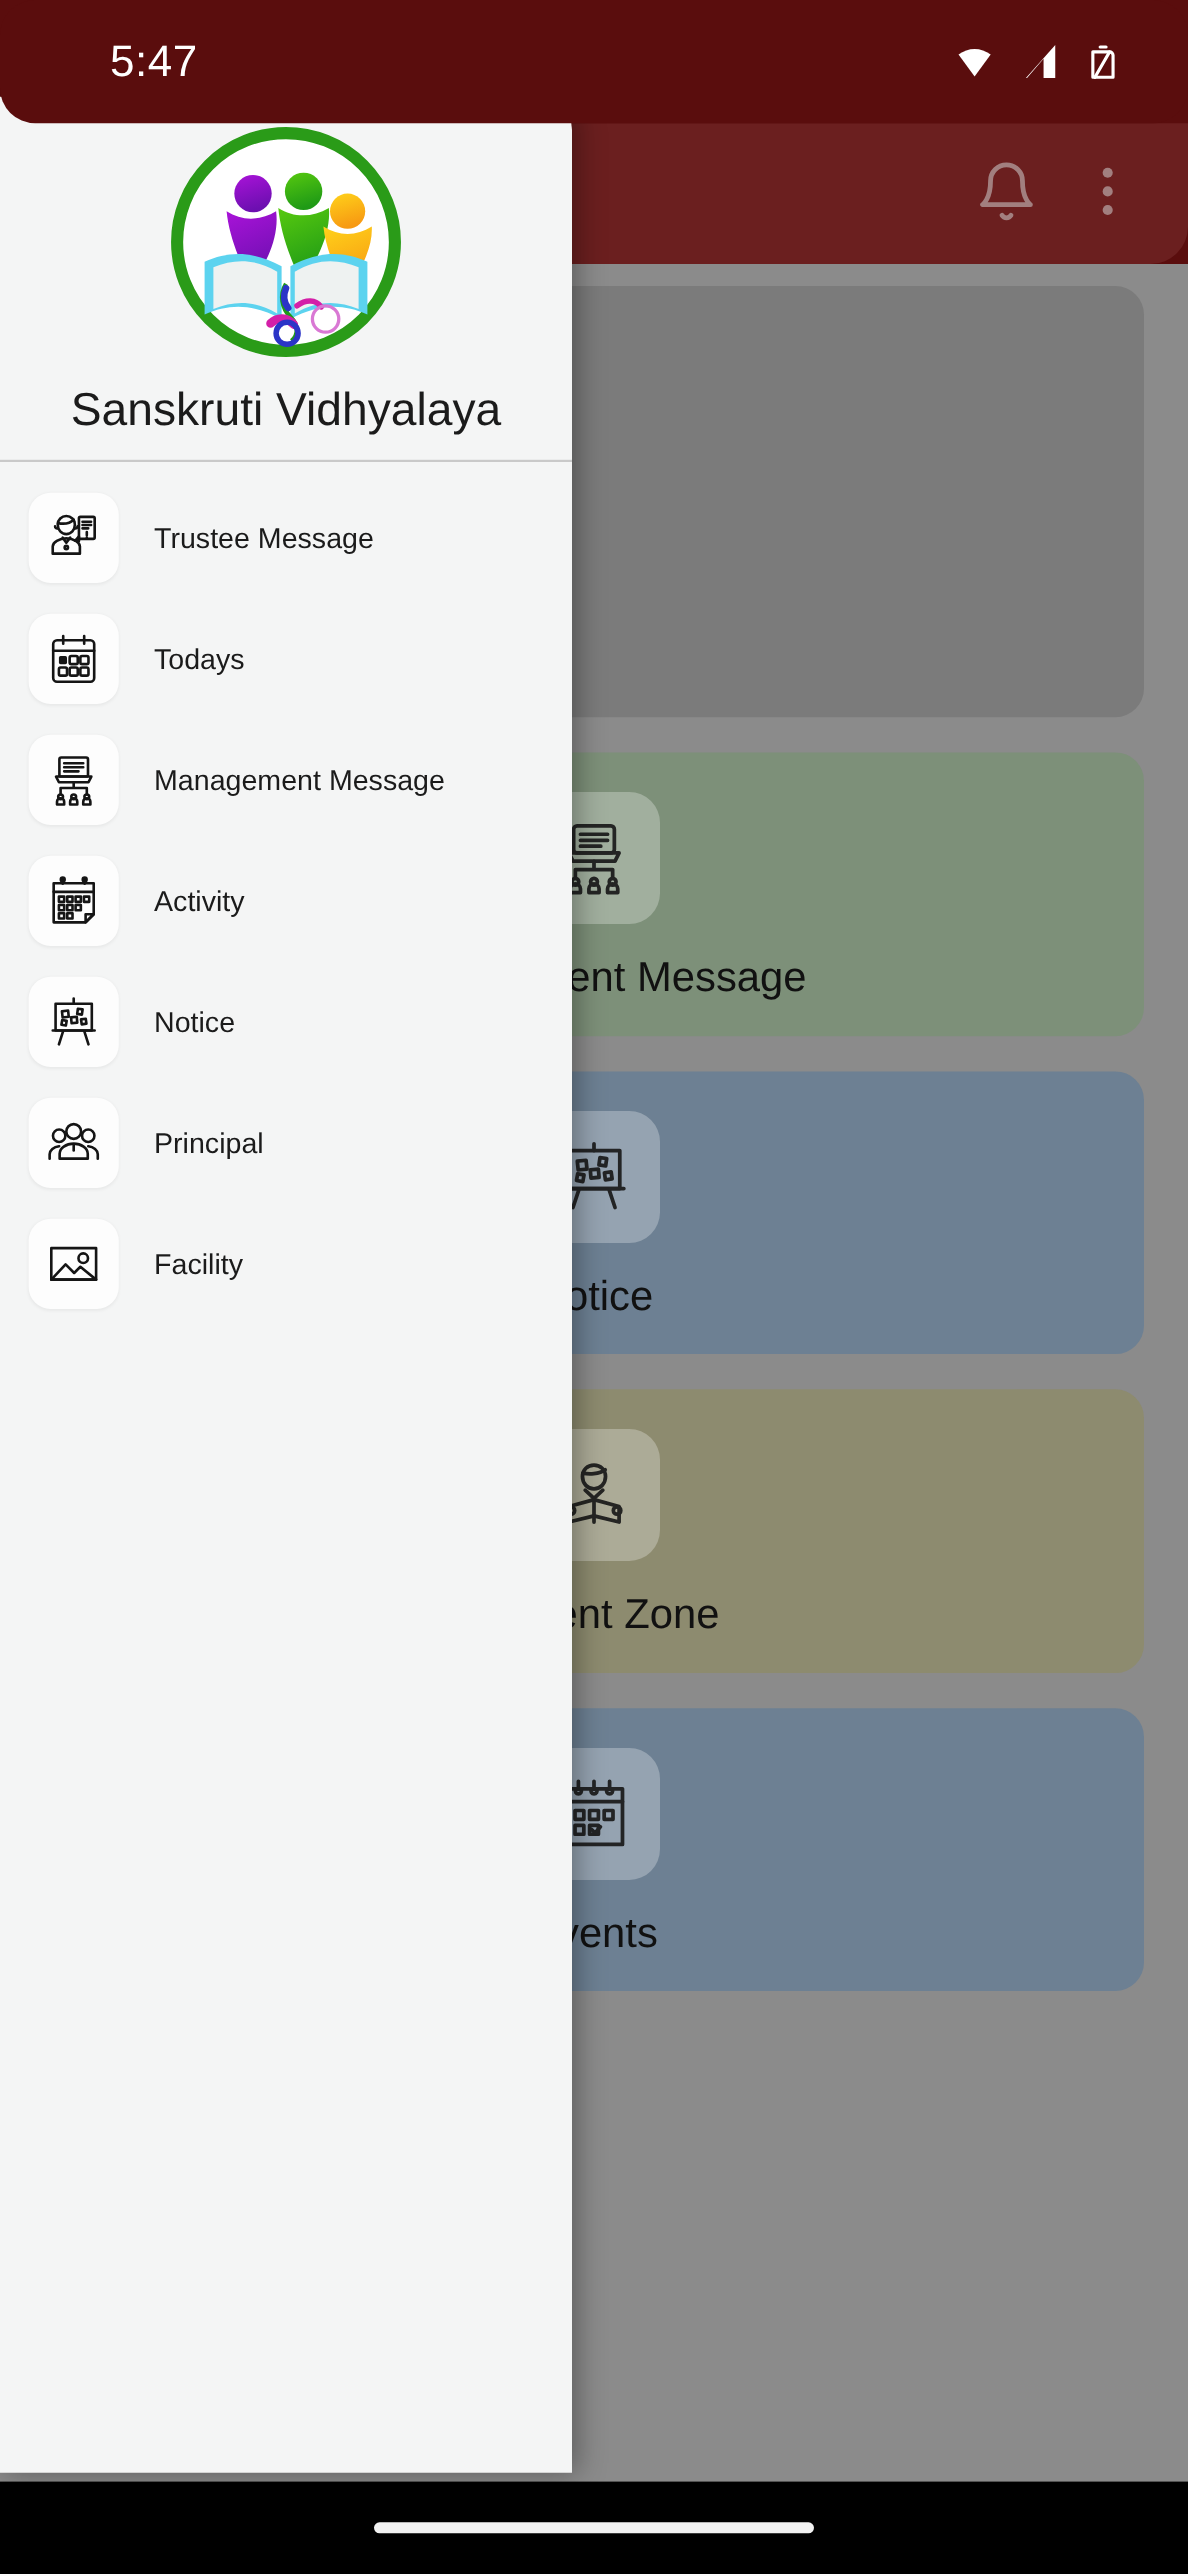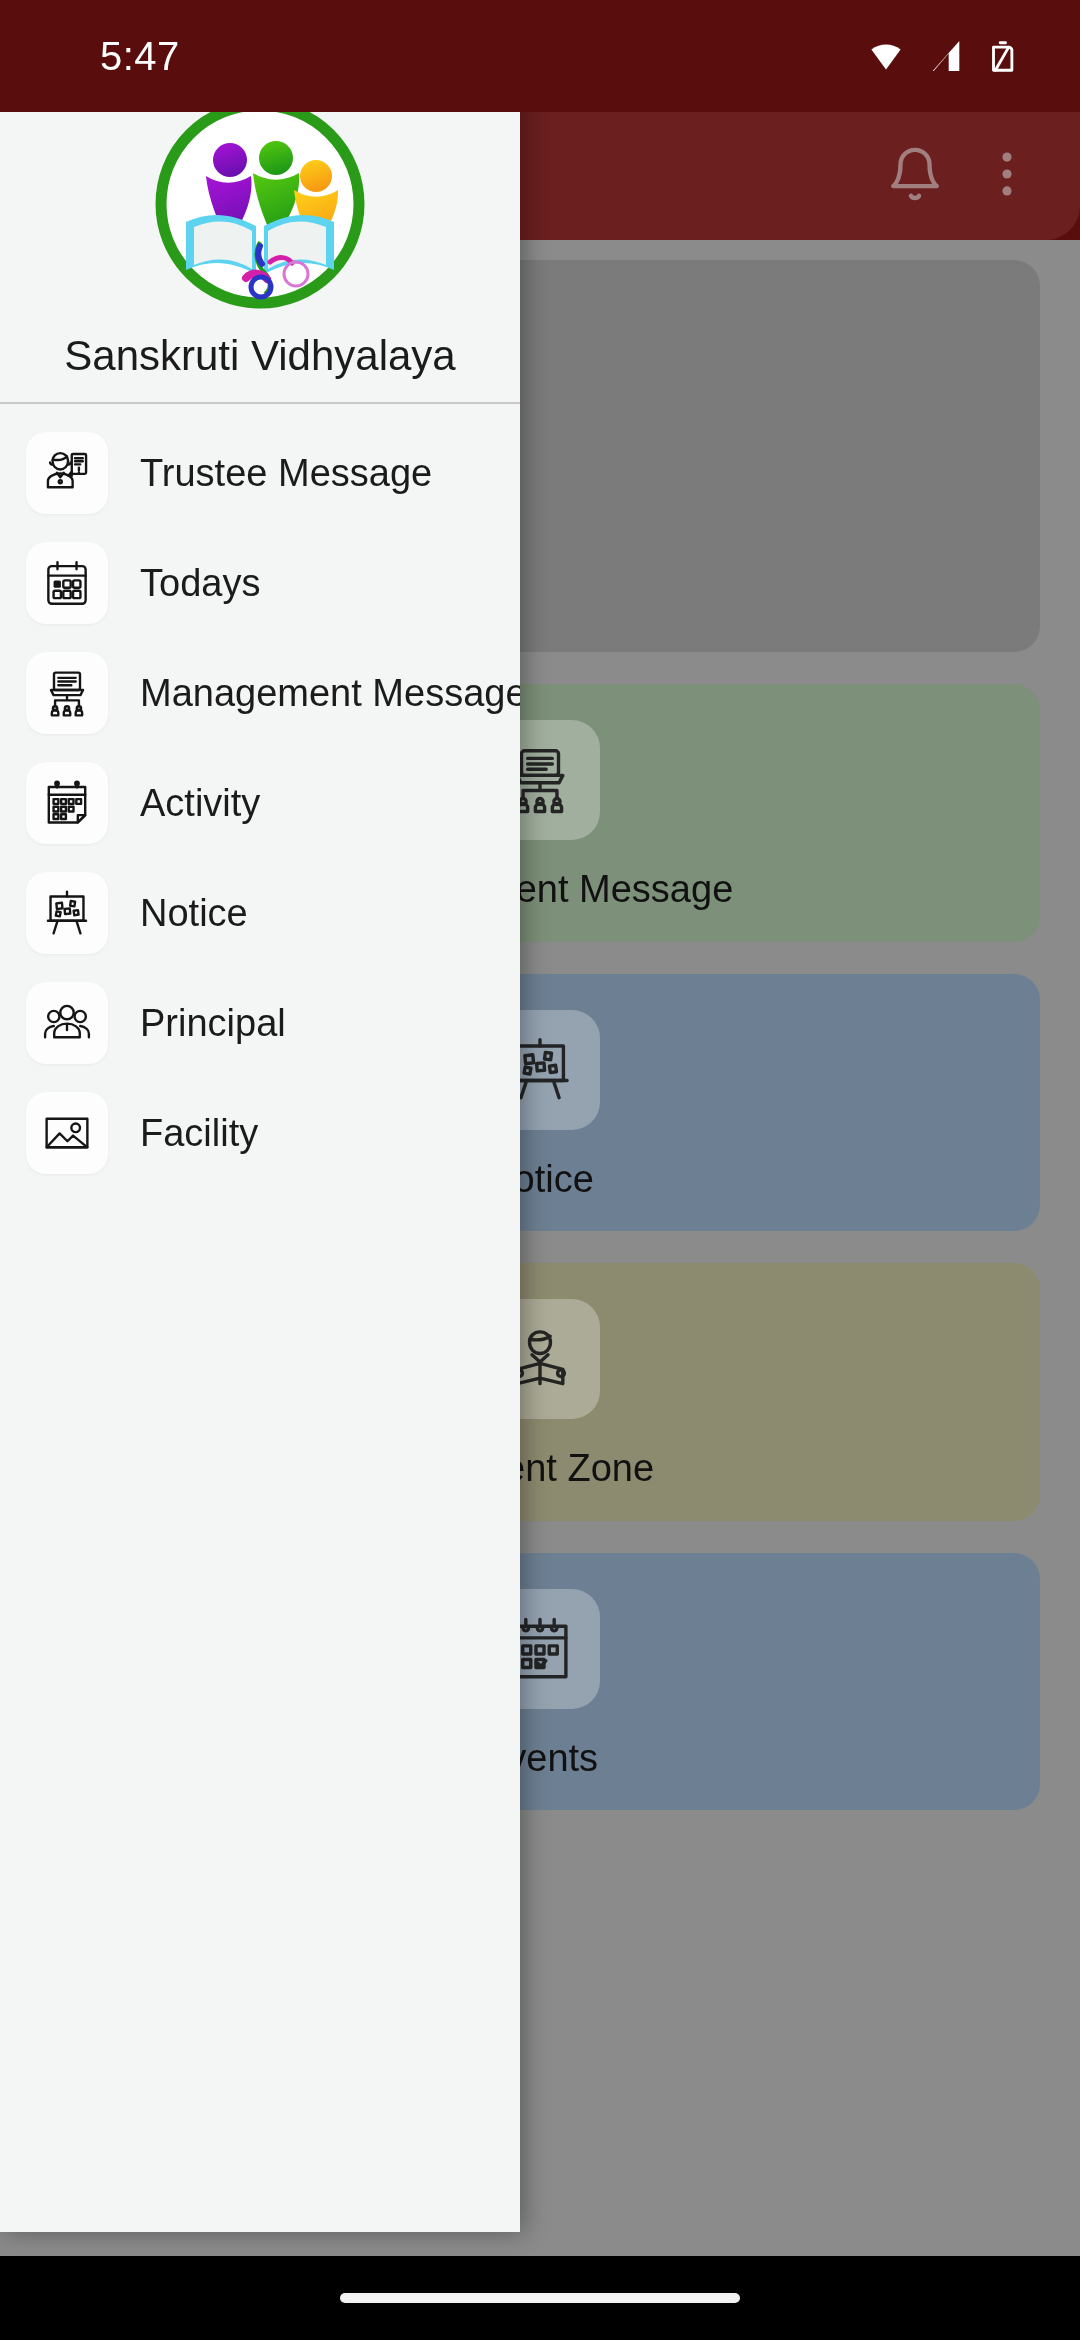--- a/index.html
+++ b/index.html
@@ -18,20 +18,21 @@
 
   
   #statusbar {
     position:absolute; top:0; left:0;
     width:1080px; height:112px;
     background:#5a0d0d;
     z-index:50;
     display:flex; align-items:center;
     justify-content:space-between;
     padding:0 58px 0 100px;
+    border-radius:32px;
   }
   #clock { color:#fff; font-size:40px; letter-spacing:.5px; }
   #sysicons { display:flex; align-items:flex-end; gap:18px; }
   #sysicons svg { display:block; }
 
   
   #bg-app {
     position:absolute; top:0; left:0;
     width:1080px; height:2340px;
   }
@@ -73,21 +74,21 @@
     margin-bottom:26px;
   }
   .grid-card .tile svg { opacity:.92; }
   .grid-card .cap {
     font-size:38px; color:#111; text-align:center;
     line-height:1.25; max-width:520px;
   }
 
   
   #drawer {
-    position:absolute; top:72px; left:0;
+    position:absolute; top:88px; left:0;
     width:520px; height:2160px;
     background:#f4f5f5;
     border-top-right-radius:30px;
     z-index:40;
     overflow:hidden;
     box-shadow:4px 0 26px rgba(0,0,0,.35);
   }
   #drawer-header {
     display:flex; flex-direction:column; align-items:center;
     padding-top:22px;
@@ -107,21 +108,21 @@
     height:110px; padding-left:26px; gap:32px;
   }
   .menu-icon-box {
     width:82px; height:82px; min-width:82px;
     background:#fdfdfd;
     border-radius:20px;
     display:flex; align-items:center; justify-content:center;
     box-shadow:0 1px 3px rgba(0,0,0,.05);
   }
   .menu-label {
-    font-size:38px; color:#1b1b1b; white-space:nowrap;
+    font-size:26px; color:#1b1b1b; white-space:nowrap;
   }
 
   
   #navbar {
     position:absolute; bottom:0; left:0;
     width:1080px; height:84px; background:#000;
     z-index:60;
     display:flex; align-items:center; justify-content:center;
   }
   #nav-pill { width:400px; height:10px; background:#f2f2f2; border-radius:6px; }

